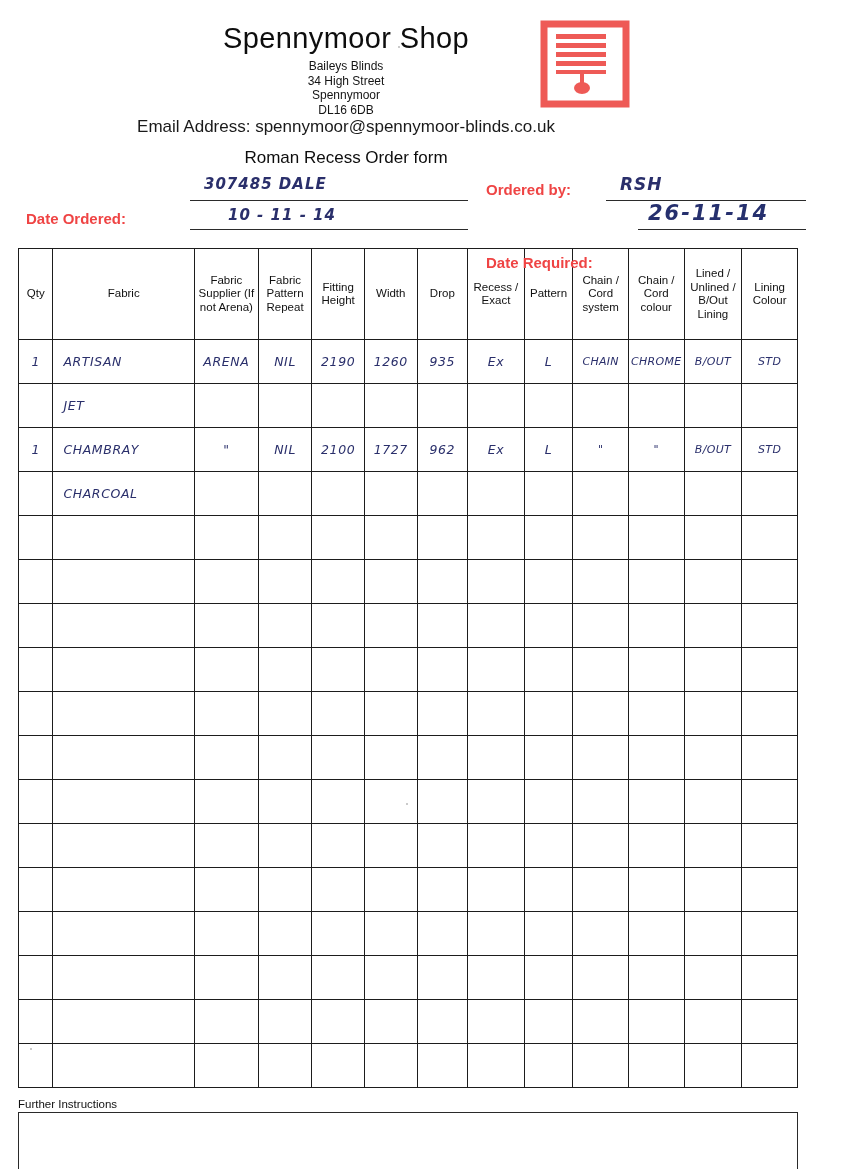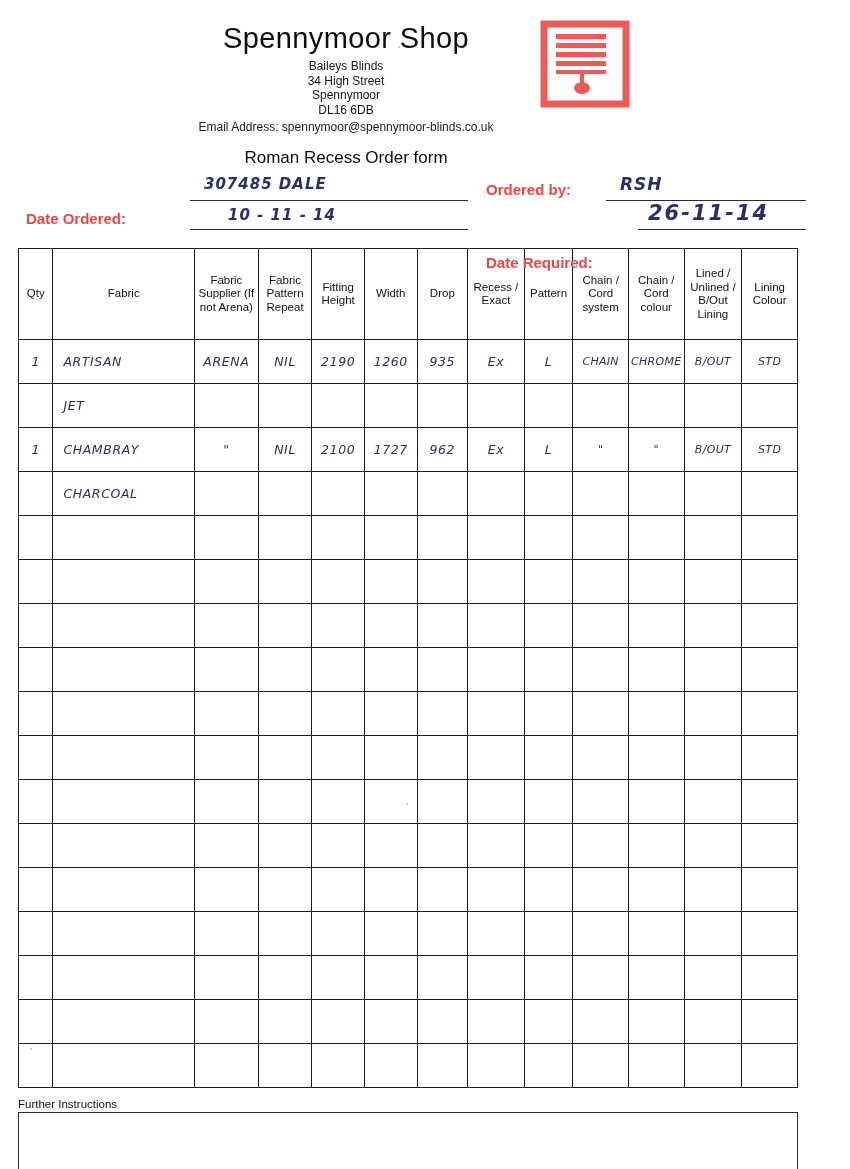--- a/index.html
+++ b/index.html
@@ -37,21 +37,21 @@
     color: #0d0d0d;
   }
   .addr-line {
     text-align: center;
     font-size: 12px;
     line-height: 14.5px;
     color: #141414;
   }
   .email-line {
     text-align: center;
-    font-size: 12px;
+    font-size: 17px;
     line-height: 16px;
     margin-top: 2px;
   }
   .form-title {
     text-align: center;
     font-size: 17px;
     margin-top: 13px;
     margin-bottom: 4px;
     color: #0d0d0d;
   }

